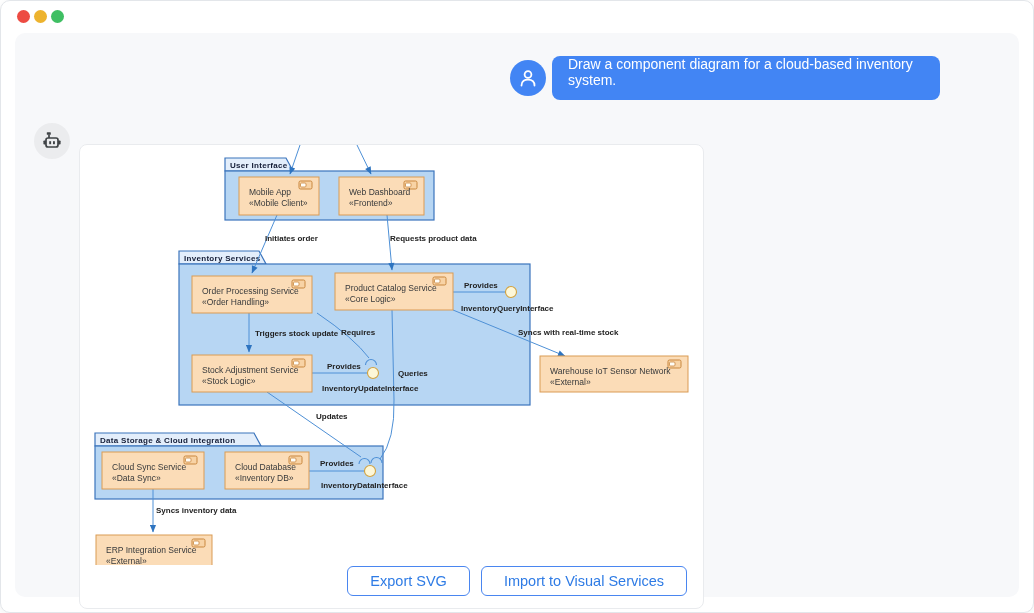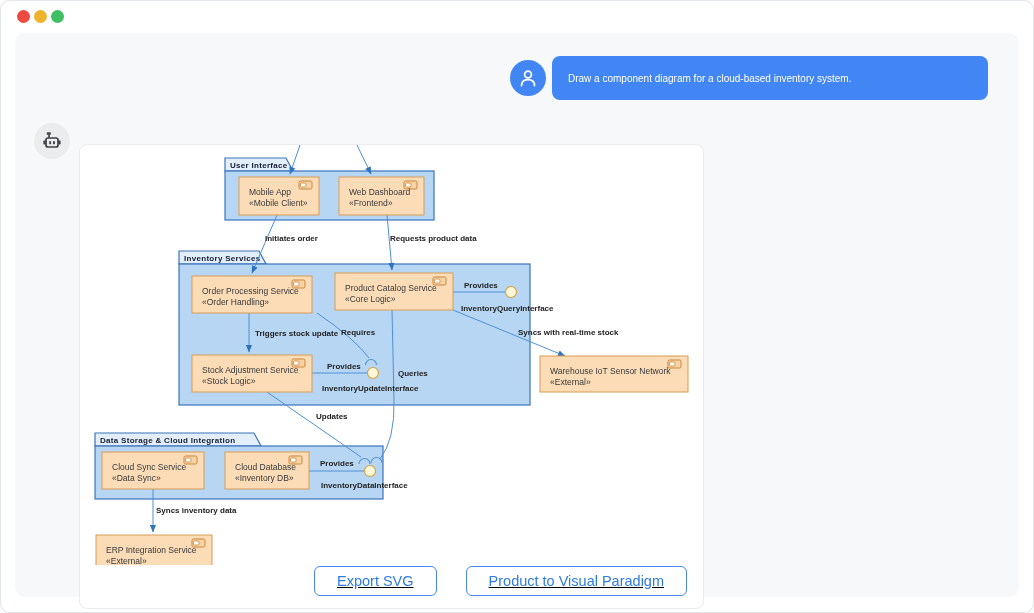--- a/index.html
+++ b/index.html
@@ -7,26 +7,26 @@
           border-radius:10px;box-shadow:0 2px 10px rgba(0,0,0,.06);overflow:hidden;box-sizing:border-box;}
   .titlebar{position:absolute;top:0;left:0;right:0;height:32px;}
   .light{position:absolute;top:9px;width:13px;height:13px;border-radius:50%;}
   .light.red{left:16px;background:#ED4B42;}
   .light.yellow{left:33px;background:#EDB32E;}
   .light.green{left:50px;background:#3FBF63;}
   .panel{position:absolute;left:14px;right:14px;top:32px;bottom:15px;background:#F7F8FA;border-radius:10px;}
   .avatar{position:absolute;width:36px;height:36px;border-radius:50%;display:flex;align-items:center;justify-content:center;}
   .avatar.user{left:495px;top:27px;background:#4285F4;}
   .avatar.bot{left:19px;top:90px;background:#EBECEE;}
-  .bubble{position:absolute;left:537px;top:23px;width:436px;height:44px;background:#4285F4;border-radius:8px;
-          color:#fff;font-size:10px;display:flex;align-items:center;padding:0 16px;box-sizing:border-box;}
+  .bubble{position:absolute;left:537px;top:23px;width:388px;height:44px;background:#4285F4;border-radius:8px;
+          color:#fff;font-size:14px;display:flex;padding:0 16px;box-sizing:border-box;}
   .card{position:absolute;left:64px;top:91px;width:625px;height:465px;background:#fff;border:1px solid #E9EBEE;
         border-radius:8px;box-sizing:border-box;overflow:hidden;margin-top:20px;}
   .diagram{position:absolute;left:0;top:0;}
-  .actions{position:absolute;right:16px;bottom:12px;display:flex;gap:29px;text-decoration:underline;}
+  .actions{position:absolute;right:16px;bottom:12px;display:flex;gap:11px;}
   .actions button{background:#fff;border:1px solid #4A86F0;color:#2E7BE5;font-size:14.5px;
         font-family:"Liberation Sans",sans-serif;border-radius:6px;height:30px;padding:0 22px;cursor:pointer;}
   
   .pkg{fill:#B7D6F3;stroke:#3B74BC;stroke-width:1.2;}
   .ptab{fill:#E3EEFB;stroke:#3B74BC;stroke-width:1.2;}
   .ptxt{font:700 8px "Liberation Sans",sans-serif;fill:#131C36;letter-spacing:.3px;}
   .comp{fill:#FBDCB7;stroke:#DA9B55;stroke-width:1;}
   .ctxt{font:400 8.5px "Liberation Sans",sans-serif;fill:#37393B;}
   .elbl{font:700 8px "Liberation Sans",sans-serif;fill:#222;}
   .edge{fill:none;stroke:#4E90D6;stroke-width:1;}
@@ -233,18 +233,18 @@
             <rect class="ci-outer" width="13" height="8" rx="1.5"></rect>
               <rect class="ci-inner" x="1.5" y="2" width="5.5" height="4" rx="1"></rect>
           </g>
           <text class="ctxt" x="26" y="408">ERP Integration Service</text>
           <text class="ctxt" x="26" y="419">«External»</text>
         </g>
       </svg>
 
       <div class="actions">
         <button>Export SVG</button>
-        <button>Product to Visual Paradigm</button>
+        <button>Import to Visual Services</button>
       </div>
     </div>
 
   </div>
 </div>
 
 </body></html>

